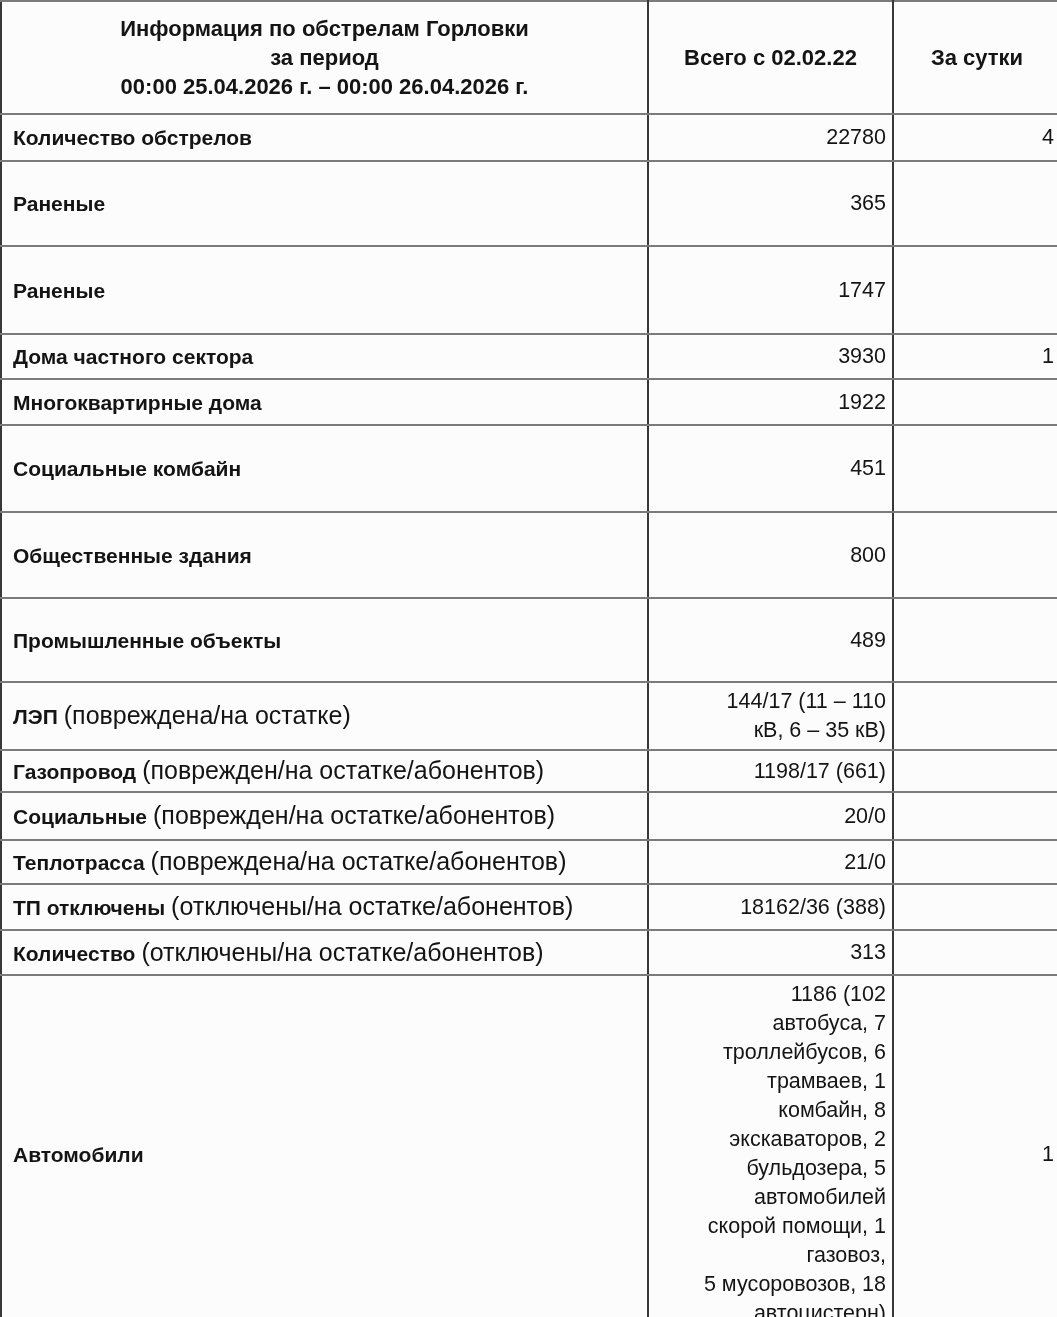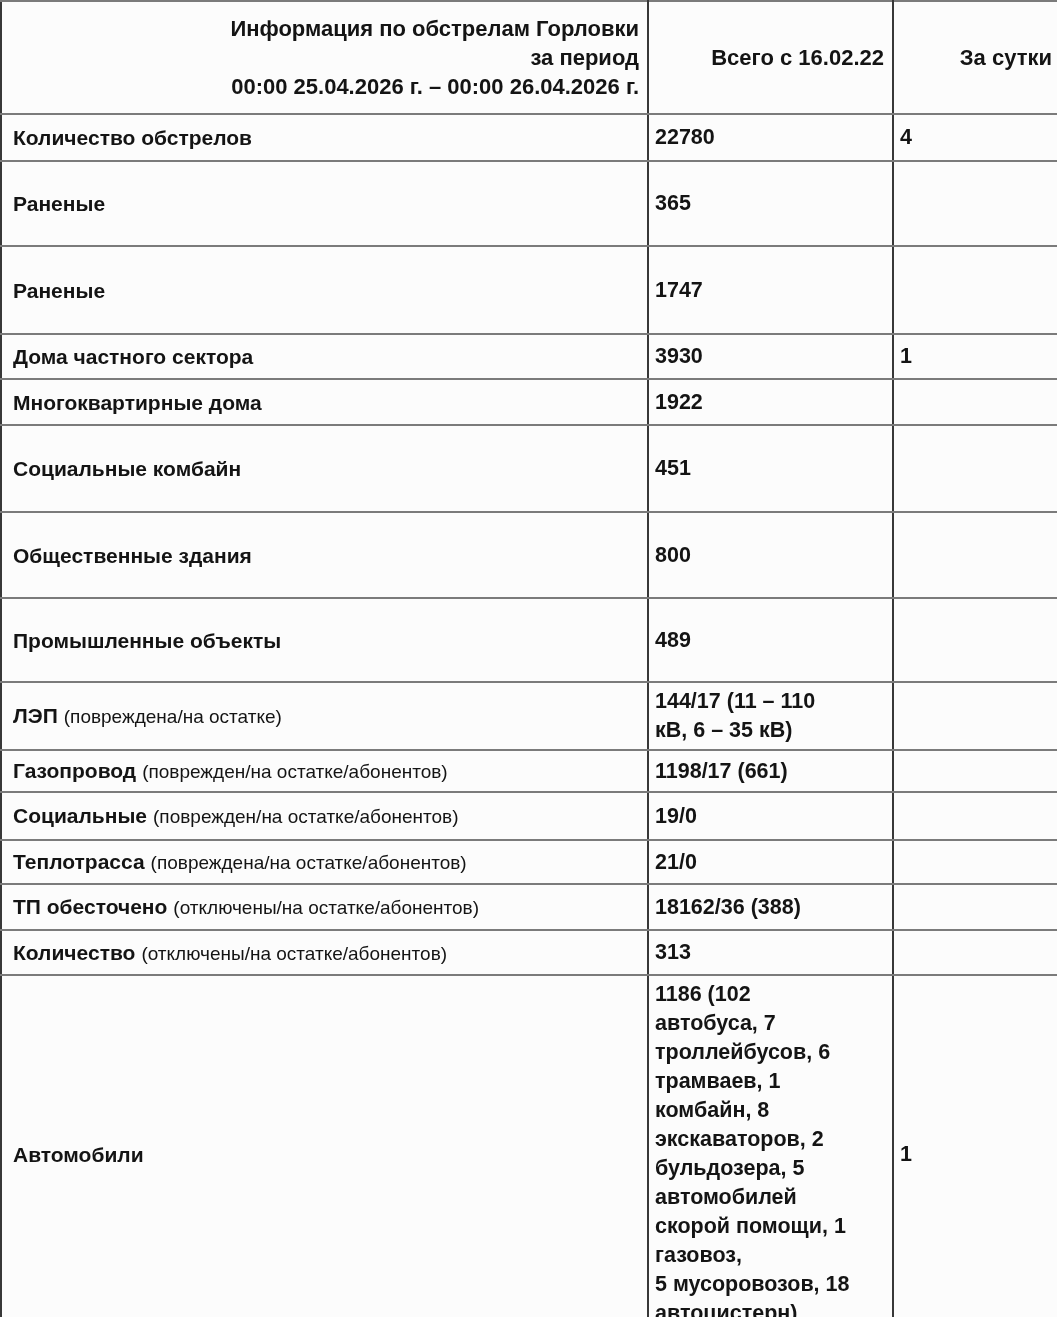--- a/index.html
+++ b/index.html
@@ -24,36 +24,36 @@
     border-bottom: 2px solid #7b7b7b;
     border-left: 2px solid #383838;
     border-right: 2px solid #383838;
     vertical-align: middle;
     overflow: hidden;
   }
   thead tr { height: 113px; }
   thead th {
     font-size: 22px;
     font-weight: 700;
-    text-align: right;
+    text-align: center;
     line-height: 29px;
     padding: 2px 8px;
   }
   td.lab {
     text-align: left;
     padding: 4px 26px 4px 11px;
     font-size: 21px;
     line-height: 27px;
   }
   td.lab .main { font-weight: 700; }
-  td.lab .note { font-weight: 400; font-size: 19px; margin-left: 6px; }
+  td.lab .note { font-weight: 400; font-size: 25px; margin-left: 6px; }
   td.lab .note:empty { display: none; }
   td.num {
-    text-align: left;
-    font-weight: 700;
+    text-align: right;
+    font-weight: 400;
     font-size: 21.5px;
     line-height: 29px;
     white-space: pre-line;
     padding: 4px 6px;
     border-radius: 22px;
   }
   tbody tr:nth-child(1)  { height: 47px;  }
   tbody tr:nth-child(2)  { height: 85px;  }
   tbody tr:nth-child(3)  { height: 88px;  }
   tbody tr:nth-child(4)  { height: 45px;  }
@@ -78,21 +78,21 @@
     <col class="c-total">
     <col class="c-daily">
   </colgroup>
   <thead>
     <tr>
       <th>
         <div>Информация по обстрелам Горловки</div>
         <div>за период</div>
         <div>00:00 25.04.2026 г. – 00:00 26.04.2026 г.</div>
       </th>
-      <th>Всего с 16.02.22</th>
+      <th>Всего с 02.02.22</th>
       <th>За сутки</th>
     </tr>
   </thead>
   <tbody>
     <tr>
       <td class="lab"><span class="main">Количество обстрелов</span></td>
       <td class="num">22780</td>
       <td class="num">4</td>
     </tr>
     <tr>
@@ -136,30 +136,30 @@
 кВ, 6 – 35 кВ)</td>
       <td class="num"></td>
     </tr>
     <tr>
       <td class="lab"><span class="main">Газопровод</span><span class="note">(поврежден/на остатке/абонентов)</span></td>
       <td class="num">1198/17 (661)</td>
       <td class="num"></td>
     </tr>
     <tr>
       <td class="lab"><span class="main">Социальные</span><span class="note">(поврежден/на остатке/абонентов)</span></td>
-      <td class="num">19/0</td>
+      <td class="num">20/0</td>
       <td class="num"></td>
     </tr>
     <tr>
       <td class="lab"><span class="main">Теплотрасса</span><span class="note">(повреждена/на остатке/абонентов)</span></td>
       <td class="num">21/0</td>
       <td class="num"></td>
     </tr>
     <tr>
-      <td class="lab"><span class="main">ТП обесточено</span><span class="note">(отключены/на остатке/абонентов)</span></td>
+      <td class="lab"><span class="main">ТП отключены</span><span class="note">(отключены/на остатке/абонентов)</span></td>
       <td class="num">18162/36 (388)</td>
       <td class="num"></td>
     </tr>
     <tr>
       <td class="lab"><span class="main">Количество</span><span class="note">(отключены/на остатке/абонентов)</span></td>
       <td class="num">313</td>
       <td class="num"></td>
     </tr>
     <tr>
       <td class="lab"><span class="main">Автомобили</span></td>

